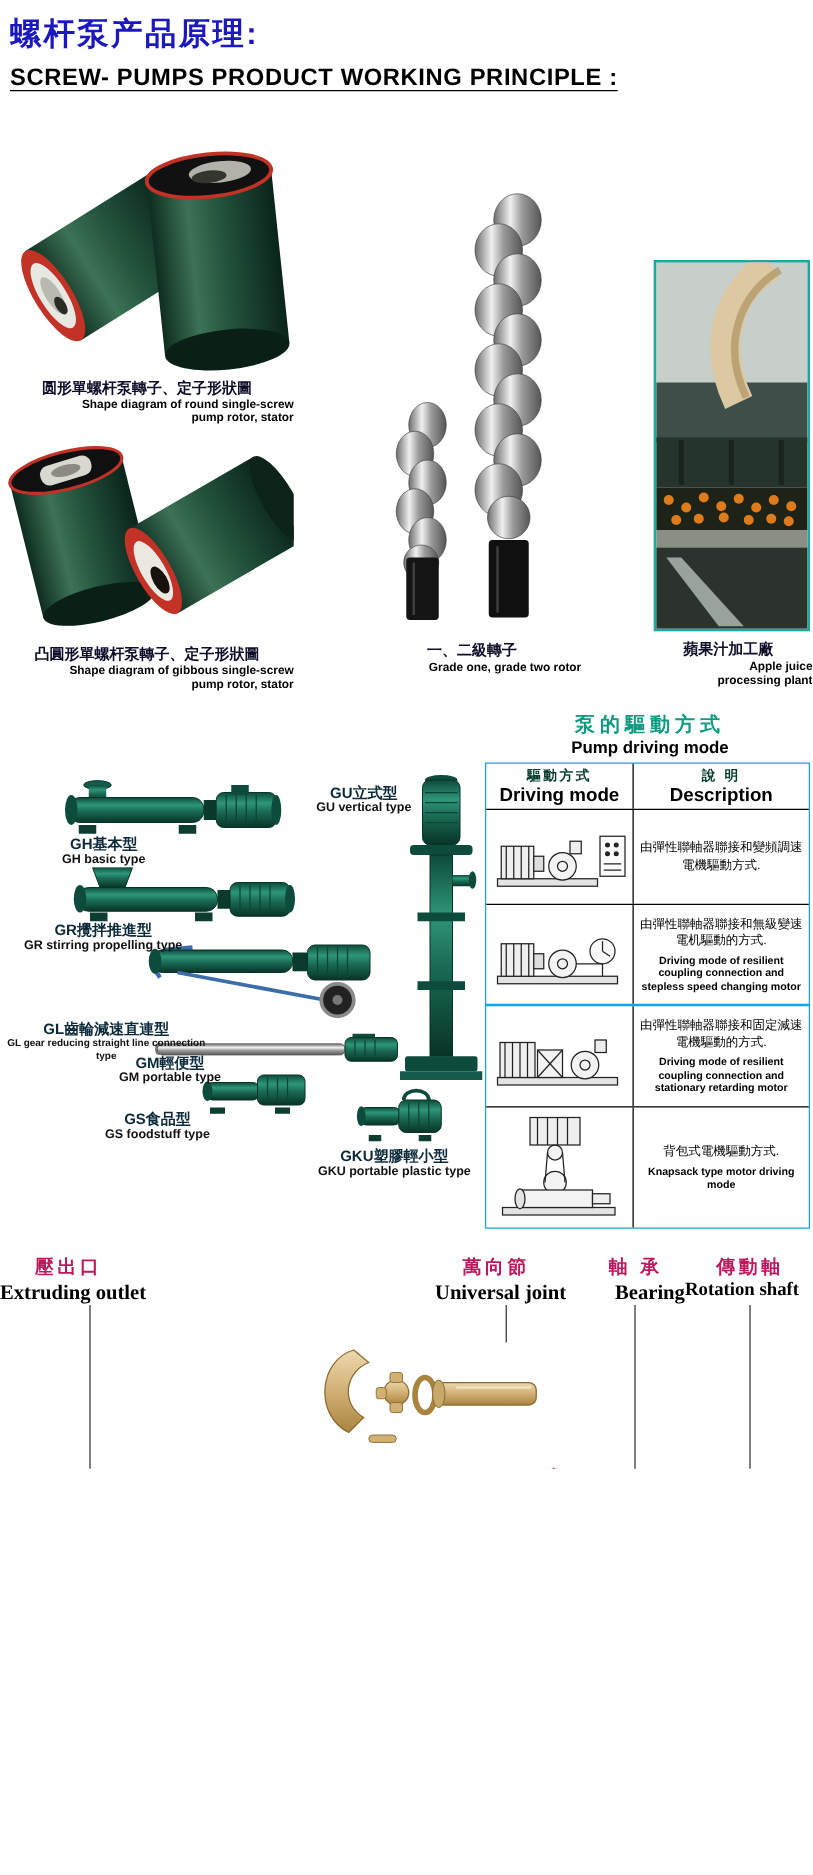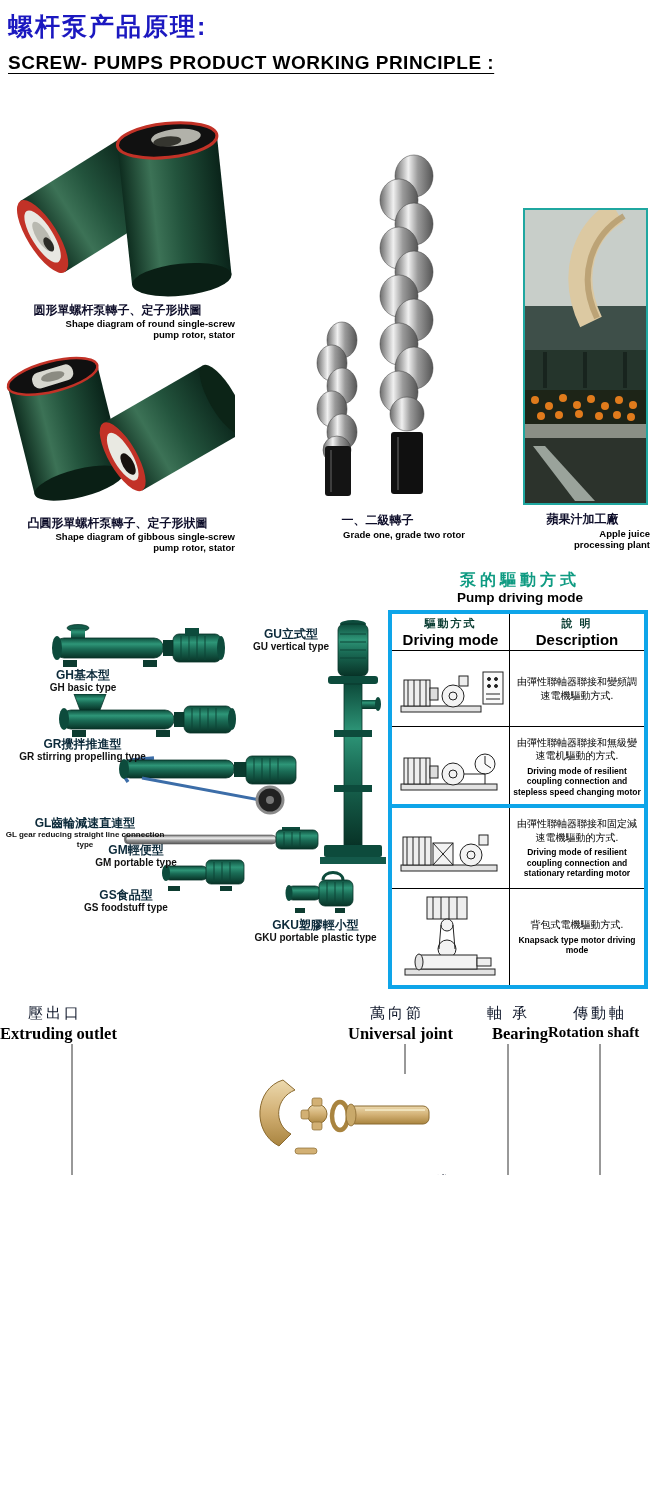--- a/index.html
+++ b/index.html
@@ -16,35 +16,35 @@
   .en-cap { font-weight:bold; font-size:9.5px; color:#000; text-align:right; line-height:1.15;padding-left:46px; }
 
   .sec-title-zh { font-weight:bold; font-size:16px; color:#0f9b82; letter-spacing:4px; text-align:center; }
   .sec-title-en { font-weight:bold; font-size:13.5px; color:#000; text-align:center; }
 
   .ptype { text-align:center; }
   .ptype .zh { font-weight:bold; font-size:12px; color:#0c2a3a; line-height:1.2; }
   .ptype .en { font-weight:bold; font-size:10px; color:#111; line-height:1.15; }
   .ptype .en.small { font-size:8px; }
 
-  .tblbox { position:absolute; left:388px; width:260px; border:4px solid #0ea5e9; background:#fff; }
+  .tblbox { position:absolute; left:388px; width:260px; border:1px solid #0ea5e9; background:#fff; }
   .trow { display:flex; border-top:1px solid #000; }
   .trow.first { border-top:none; }
   .cell-draw { width:118px; border-right:1px solid #000; display:flex; align-items:center; justify-content:center; padding:2px; }
   .cell-desc { flex:1; padding:4px 3px; text-align:center; display:flex; flex-direction:column; justify-content:center; }
   .desc-zh { font-size:10px; color:#000; line-height:1.35; }
   .desc-en { font-size:8.5px; font-weight:bold; color:#000; line-height:1.25; margin-top:3px; }
   .thead { display:flex; }
   .hcell { text-align:center; padding:2px 0; }
   .hcell .hz { font-size:11px; font-weight:bold; color:#0b3d33; letter-spacing:2px; }
   .hcell .he { font-size:15px; font-weight:bold; color:#000; }
   .hc1 { width:118px; border-right:1px solid #000; }
   .hc2 { flex:1; }
 
-  .b-zh { font-weight:normal; font-size:15px; color:#0f172a; letter-spacing:3px; }
+  .b-zh { font-weight:bold; font-size:15px; color:#be185d; letter-spacing:3px; }
   .b-en { font-family:"Liberation Serif", serif; font-weight:bold; font-size:16.5px; color:#000; }
   .b-en.big { font-size:19px; }
 
   .photo-frame { border:2px solid #1fa7a0; background:#cfd3cc; }
 </style>
 </head>
 <body>
 
 <div class="page">
 

